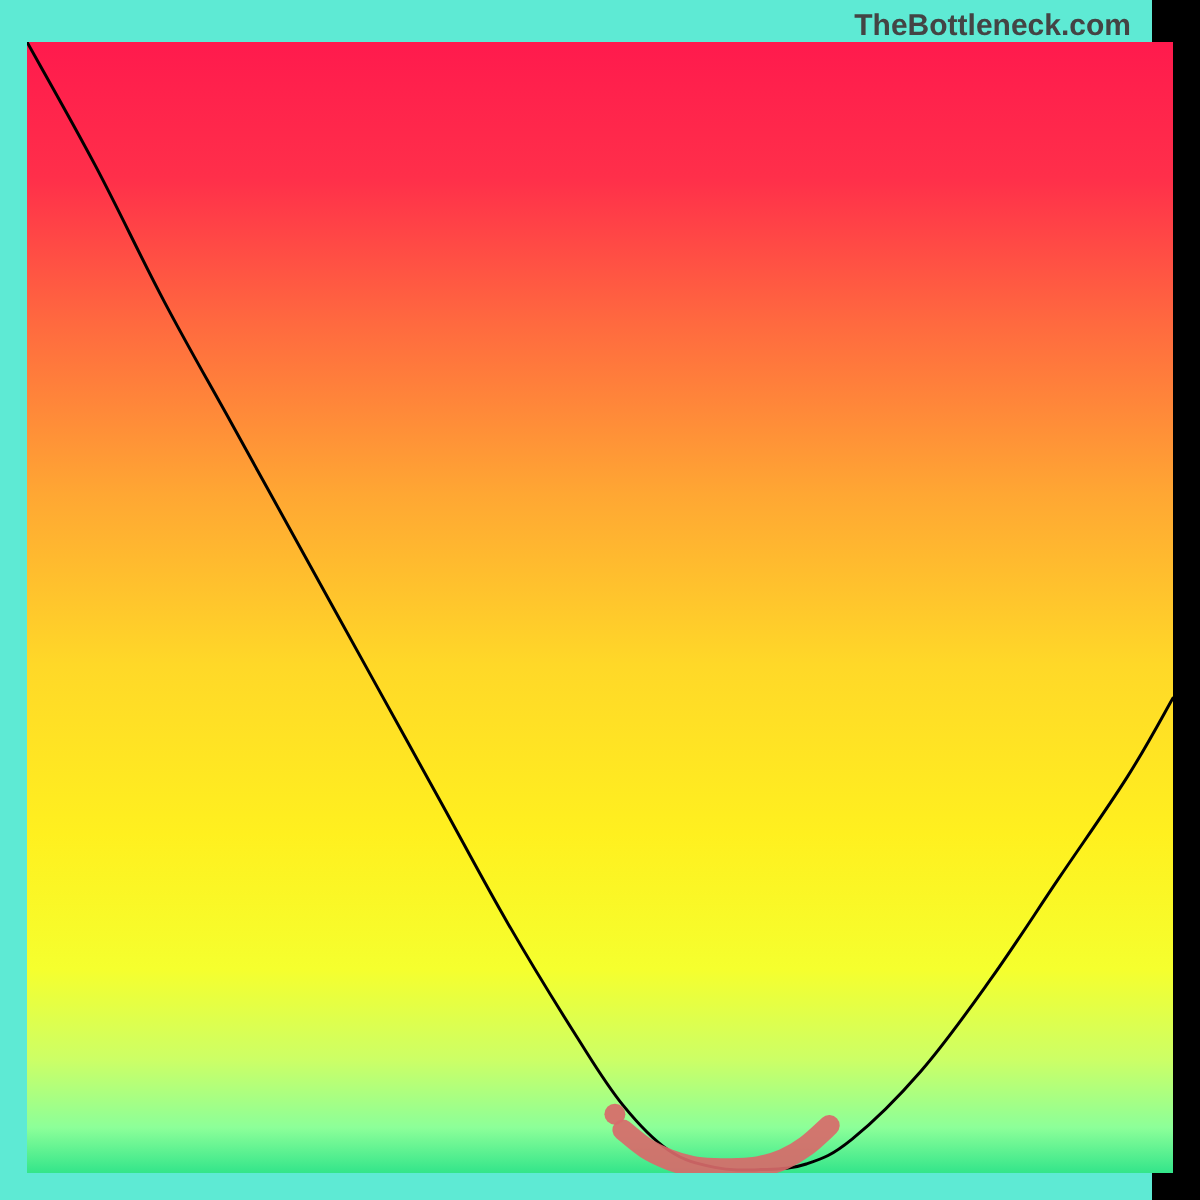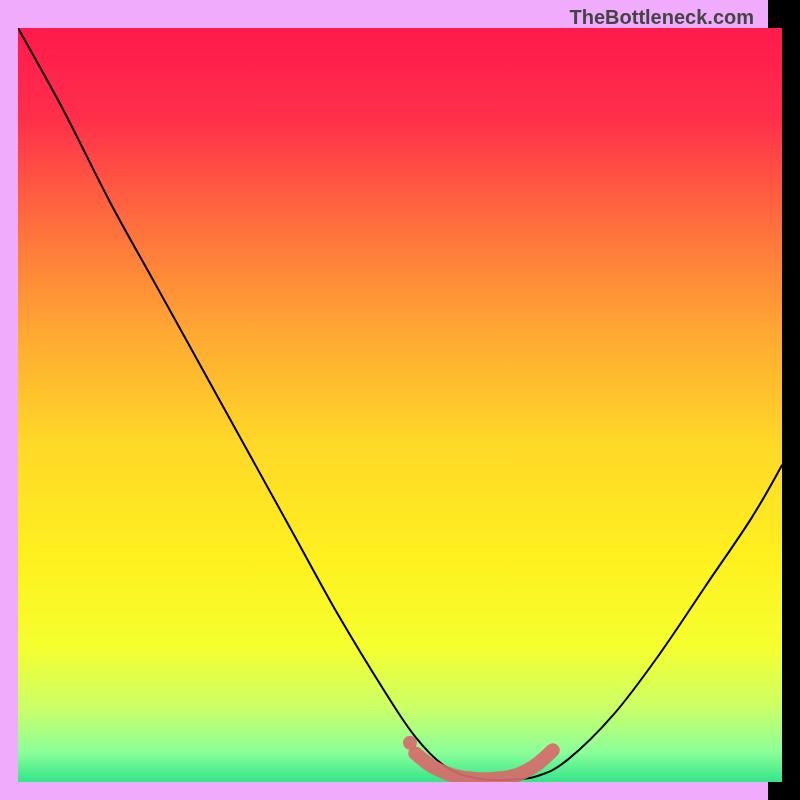--- a/index.html
+++ b/index.html
@@ -8,21 +8,21 @@
     background: #000;
     width: 800px;
     height: 800px;
     overflow: hidden;
     font-family: Arial, sans-serif;
   }
   .container {
     position: relative;
     width: 768px;
     height: 800px;
-    background: #f0abfc;
+    background: #5eead4;
   }
   .watermark {
     position: absolute;
     top: 6px;
     right: 14px;
     color: #444;
     font-size: 20px;
     font-weight: bold;
     z-index: 10;
   }

